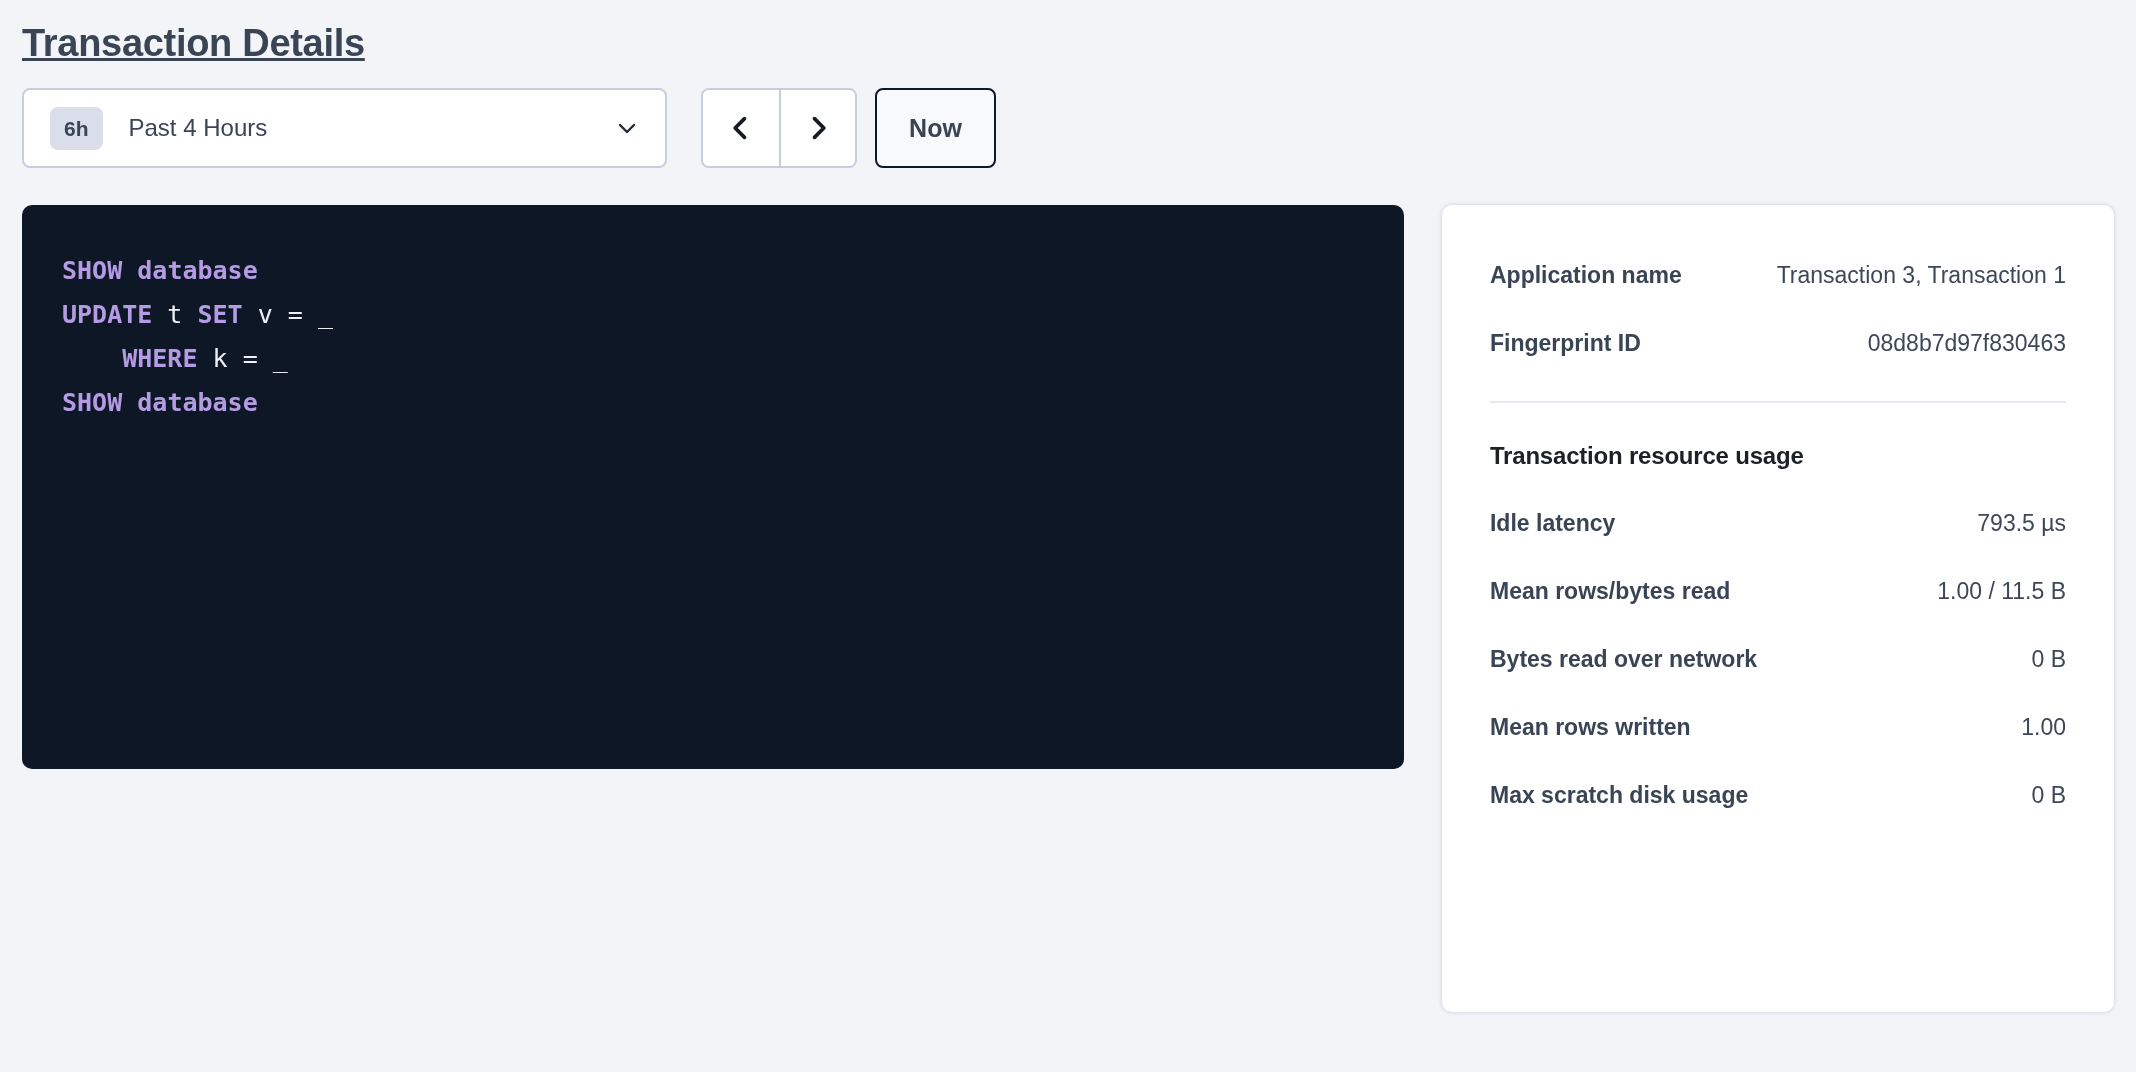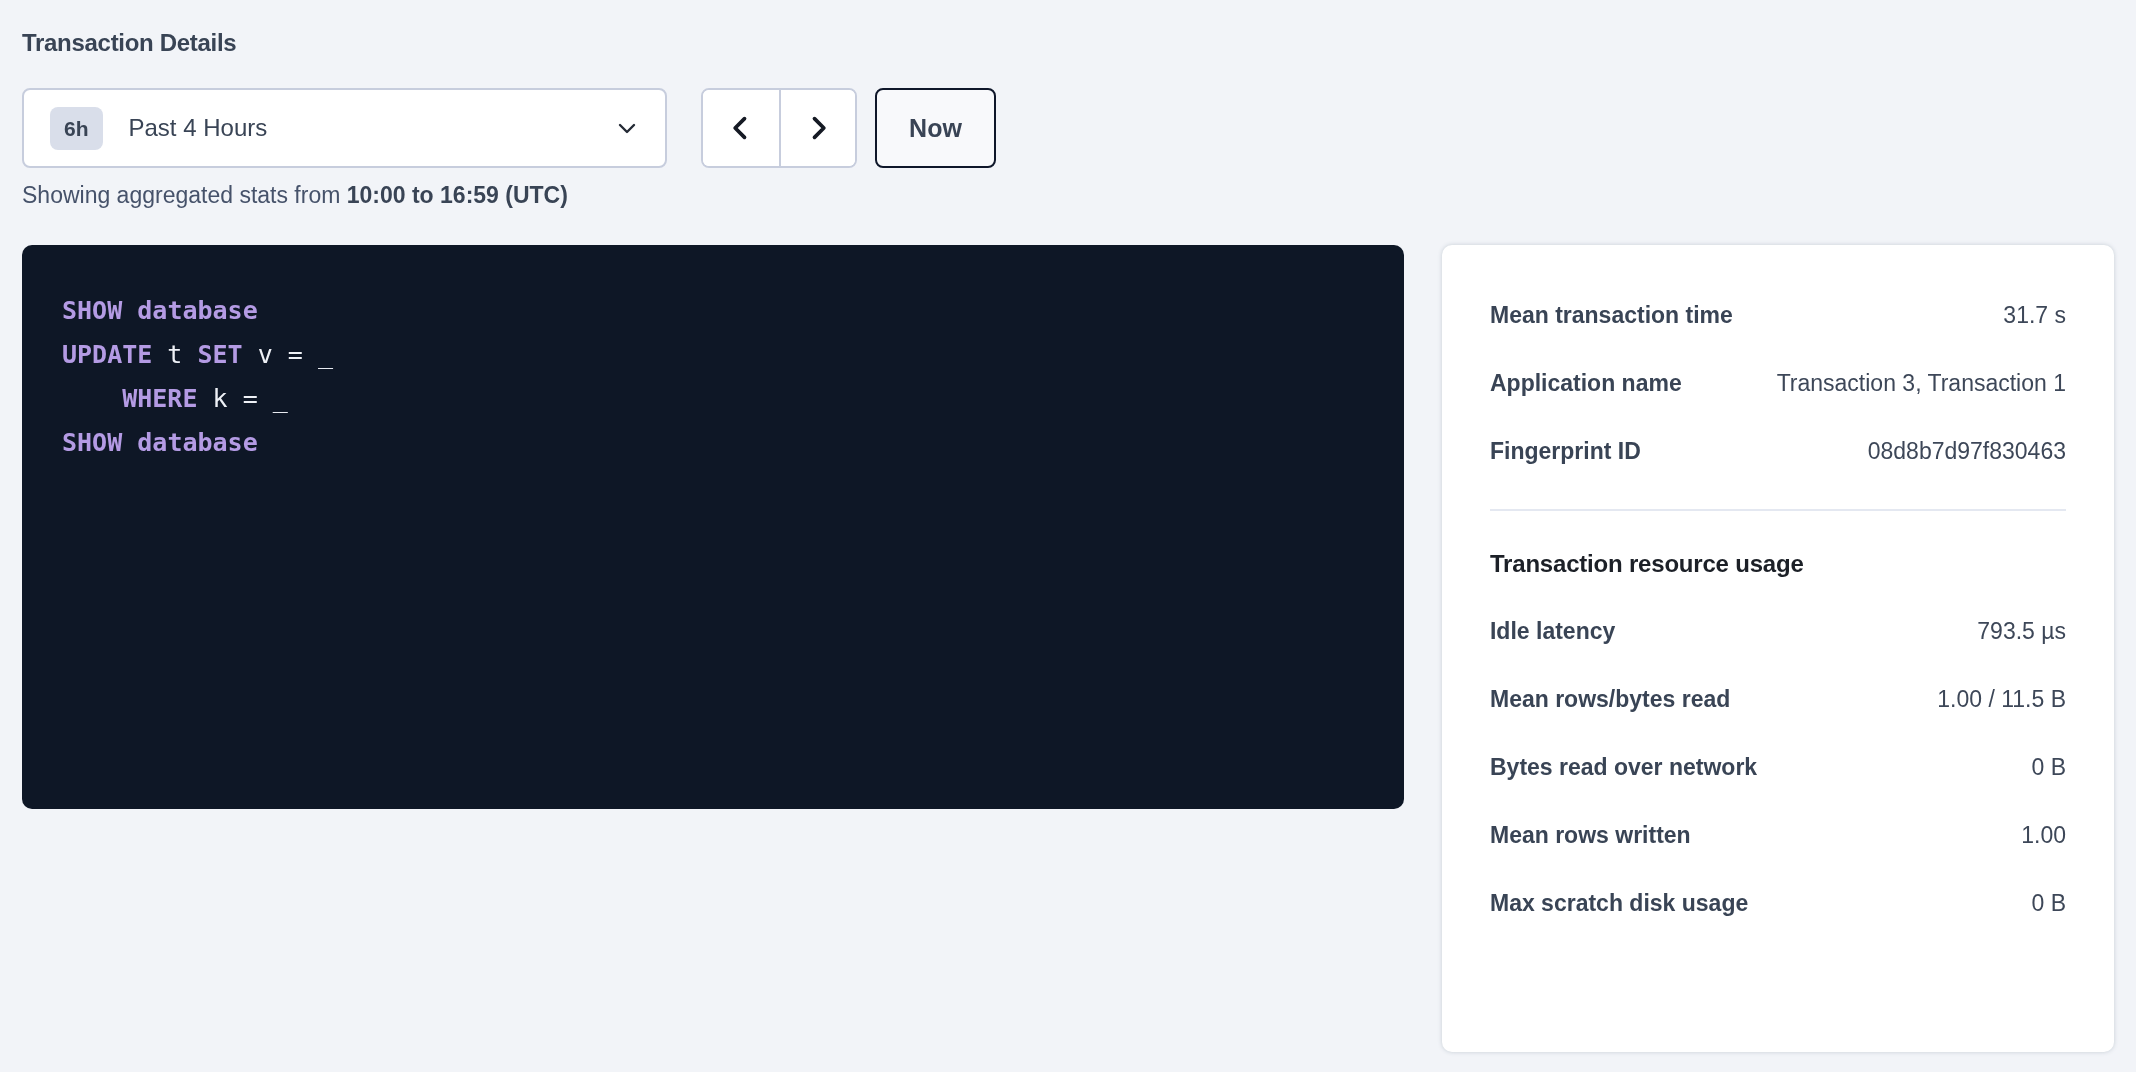--- a/index.html
+++ b/index.html
@@ -15,22 +15,22 @@
   body{
     width:2136px;height:1072px;overflow:hidden;
     background:var(--page-background);
     font-family:"Liberation Sans", sans-serif;
     color:var(--accent-text);
   }
   .page{padding:20px 22px 0 22px;box-sizing:border-box;}
 
   h1.page-title{
     margin:0 0 22px 0;
-    font-size:24px;line-height:46px;font-weight:700;
-    color:var(--accent-text);letter-spacing:-0.3px;
+    font-size:38px;line-height:46px;font-weight:700;
+    color:var(--accent-text);letter-spacing:-0.3px;text-decoration:underline;
   }
 
   
   .controls{display:flex;align-items:stretch;height:80px;}
   .time-dropdown{
     width:645px;box-sizing:border-box;
     background:#ffffff;border:2px solid var(--control-border);border-radius:8px;
     display:flex;align-items:center;gap:26px;padding:0 26px;
     cursor:pointer;
   }
@@ -137,34 +137,29 @@
           <svg width="28" height="28" viewBox="0 0 24 24">
               <path d="M9 4 L17 12 L9 20" fill="none" stroke="#151a24" stroke-width="3.2" stroke-linecap="round" stroke-linejoin="round"></path>
             </svg>
         </span>
       </button>
     </div>
 
     <button class="now-btn">Now</button>
   </div>
 
-  <p class="subtitle"><span>Showing aggregated stats from</span> <b>10:00 to 16:59 (UTC)</b></p>
 
   <div class="main">
 
     <div class="sql-box">
       <div class="sql-code" id="sql-code"><div><span class="kw">SHOW</span><span> </span><span class="kw">database</span></div><div><span class="kw">UPDATE</span><span> t </span><span class="kw">SET</span><span> v = _</span></div><div><span>    </span><span class="kw">WHERE</span><span> k = _</span></div><div><span class="kw">SHOW</span><span> </span><span class="kw">database</span></div></div>
     </div>
 
     <div class="card">
       <div id="detail-rows">
-  <div class="stat-row">
-    <span class="stat-label">Mean transaction time</span>
-    <span class="stat-value">31.7 s</span>
-  </div>
 
   <div class="stat-row">
     <span class="stat-label">Application name</span>
     <span class="stat-value">Transaction 3, Transaction 1</span>
   </div>
 
   <div class="stat-row">
     <span class="stat-label">Fingerprint ID</span>
     <span class="stat-value">08d8b7d97f830463</span>
   </div>

